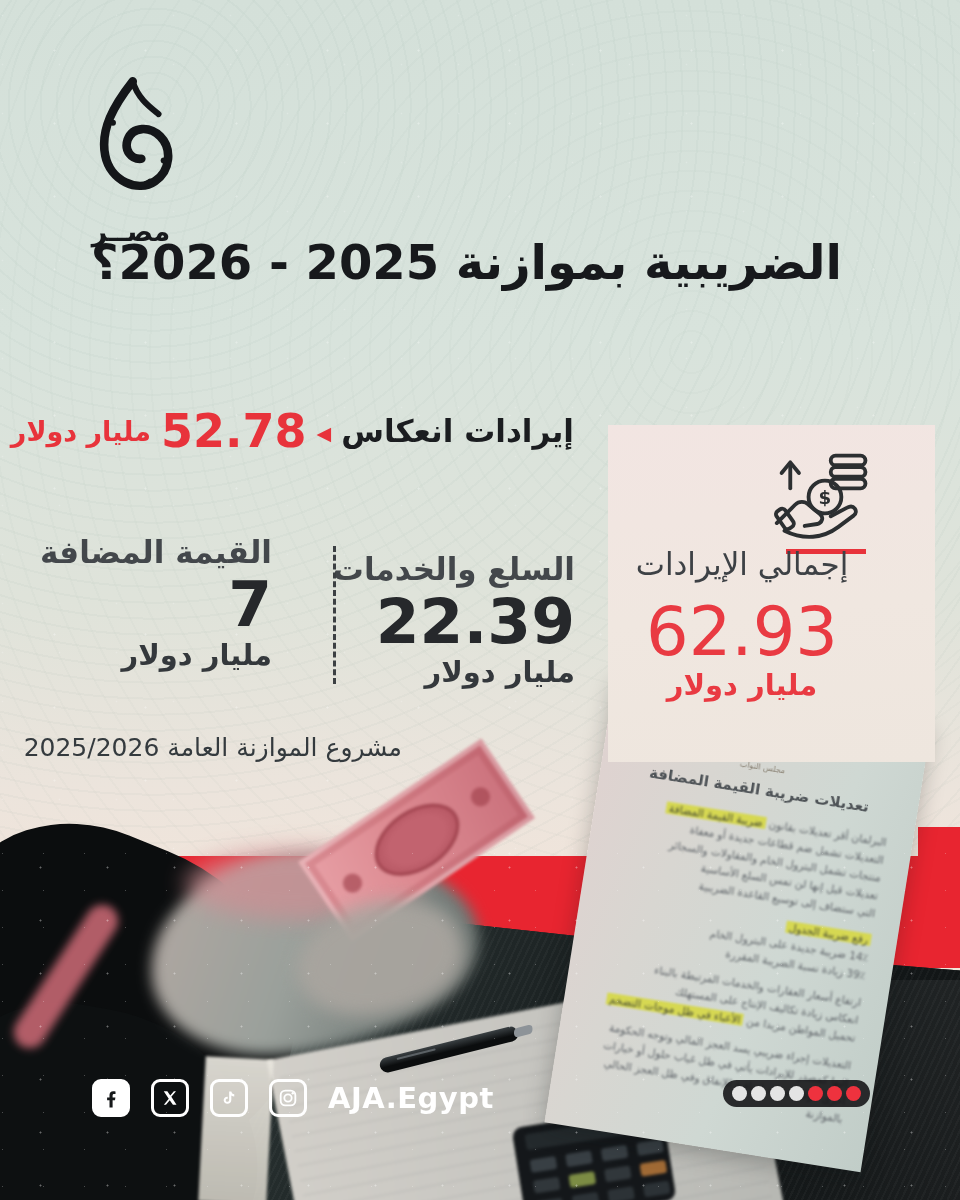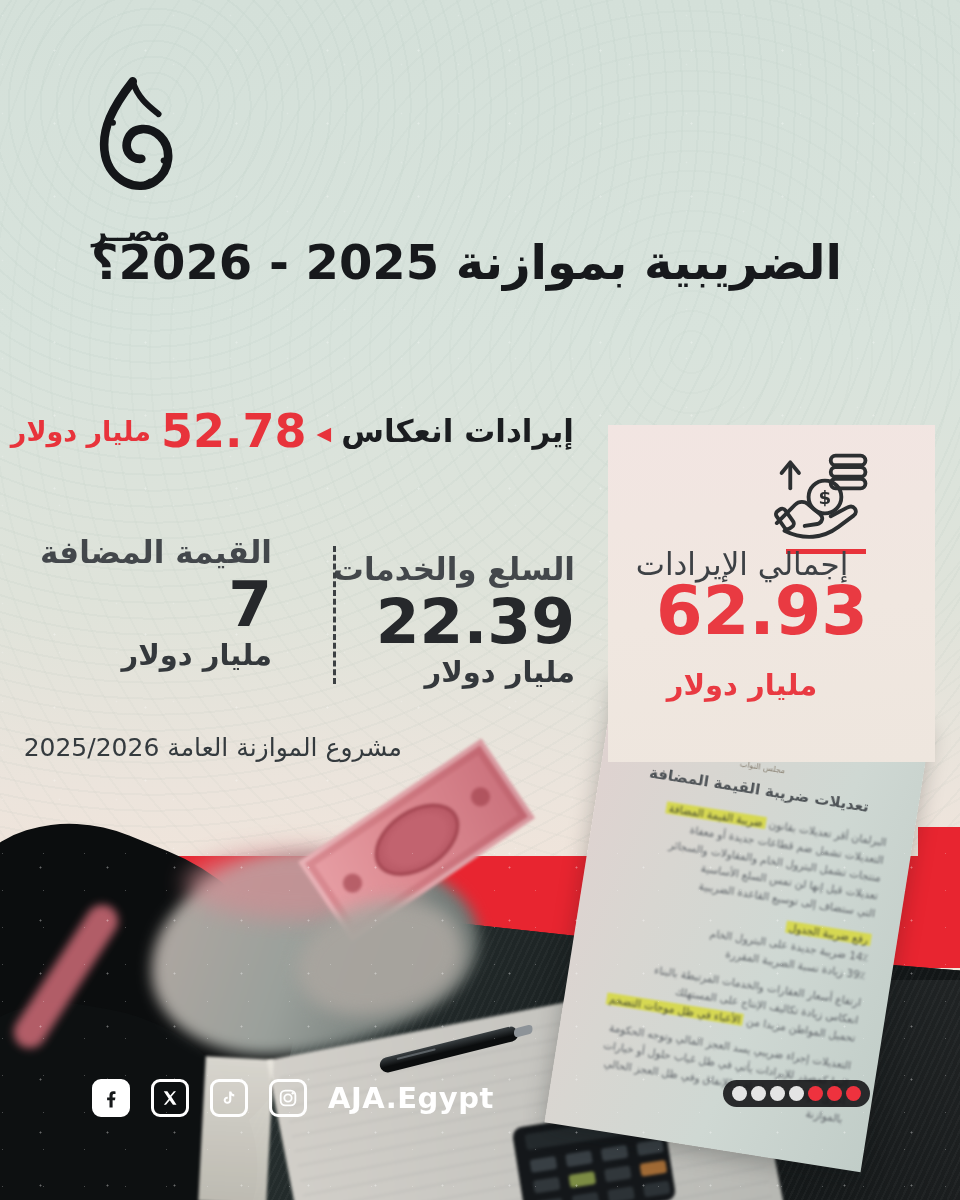--- a/index.html
+++ b/index.html
@@ -33,21 +33,21 @@
   .bar{position:absolute;left:92px;top:456px;width:497px;height:47px;z-index:10;
     background:linear-gradient(90deg,#35303400 0,#353034 0 16.4%,#c9434e 17.3%,#e93440 32%,#ee2b36 58%,#ee2b36 100%);}
   .bar-label{position:absolute;right:13px;top:0;height:47px;line-height:50px;color:#fff;
     font-size:36px;font-weight:bold;direction:ltr;}
 
   .card{position:absolute;left:608px;top:425px;width:327px;height:337px;z-index:9;
     background:linear-gradient(175deg,#f2e5e2 0%,#f0e7e0 55%,#eee6de 100%);}
   .rev-icon{position:absolute;left:163px;top:24px;}
   .icon-underline{position:absolute;left:178px;top:124px;width:80px;height:5px;background:#e8333b;}
   .card-label{position:absolute;top:121px;font-size:31px;font-weight:normal;color:#3d4145;}
-  .card-value{position:absolute;top:147px;font-size:67px;font-weight:bold;color:#e93a42;direction:ltr;margin-left:20px;}
+  .card-value{position:absolute;top:168px;font-size:67px;font-weight:normal;color:#e93a42;direction:ltr;}
   .card-unit{position:absolute;top:243px;font-size:29px;font-weight:bold;color:#e93a42;}
   .card .card-label,.card .card-value,.card .card-unit{left:0;width:268px;text-align:center;}
 
   .col{position:absolute;z-index:10;direction:rtl;text-align:right;}
   .col-goods{top:537px;right:385px;margin-top:14px;}
   .col-vat{top:534px;right:688px;}
   .col-label{font-size:31px;font-weight:bold;color:#43474b;}
   .col-value{font-size:63px;font-weight:bold;color:#26282b;line-height:1.05;margin-top:2px;direction:ltr;}
   .col-unit{font-size:29px;font-weight:bold;color:#34383c;margin-top:0px;}
   .dash{position:absolute;left:333px;top:546px;height:138px;z-index:10;border-left:3px dashed #3c4043;}

